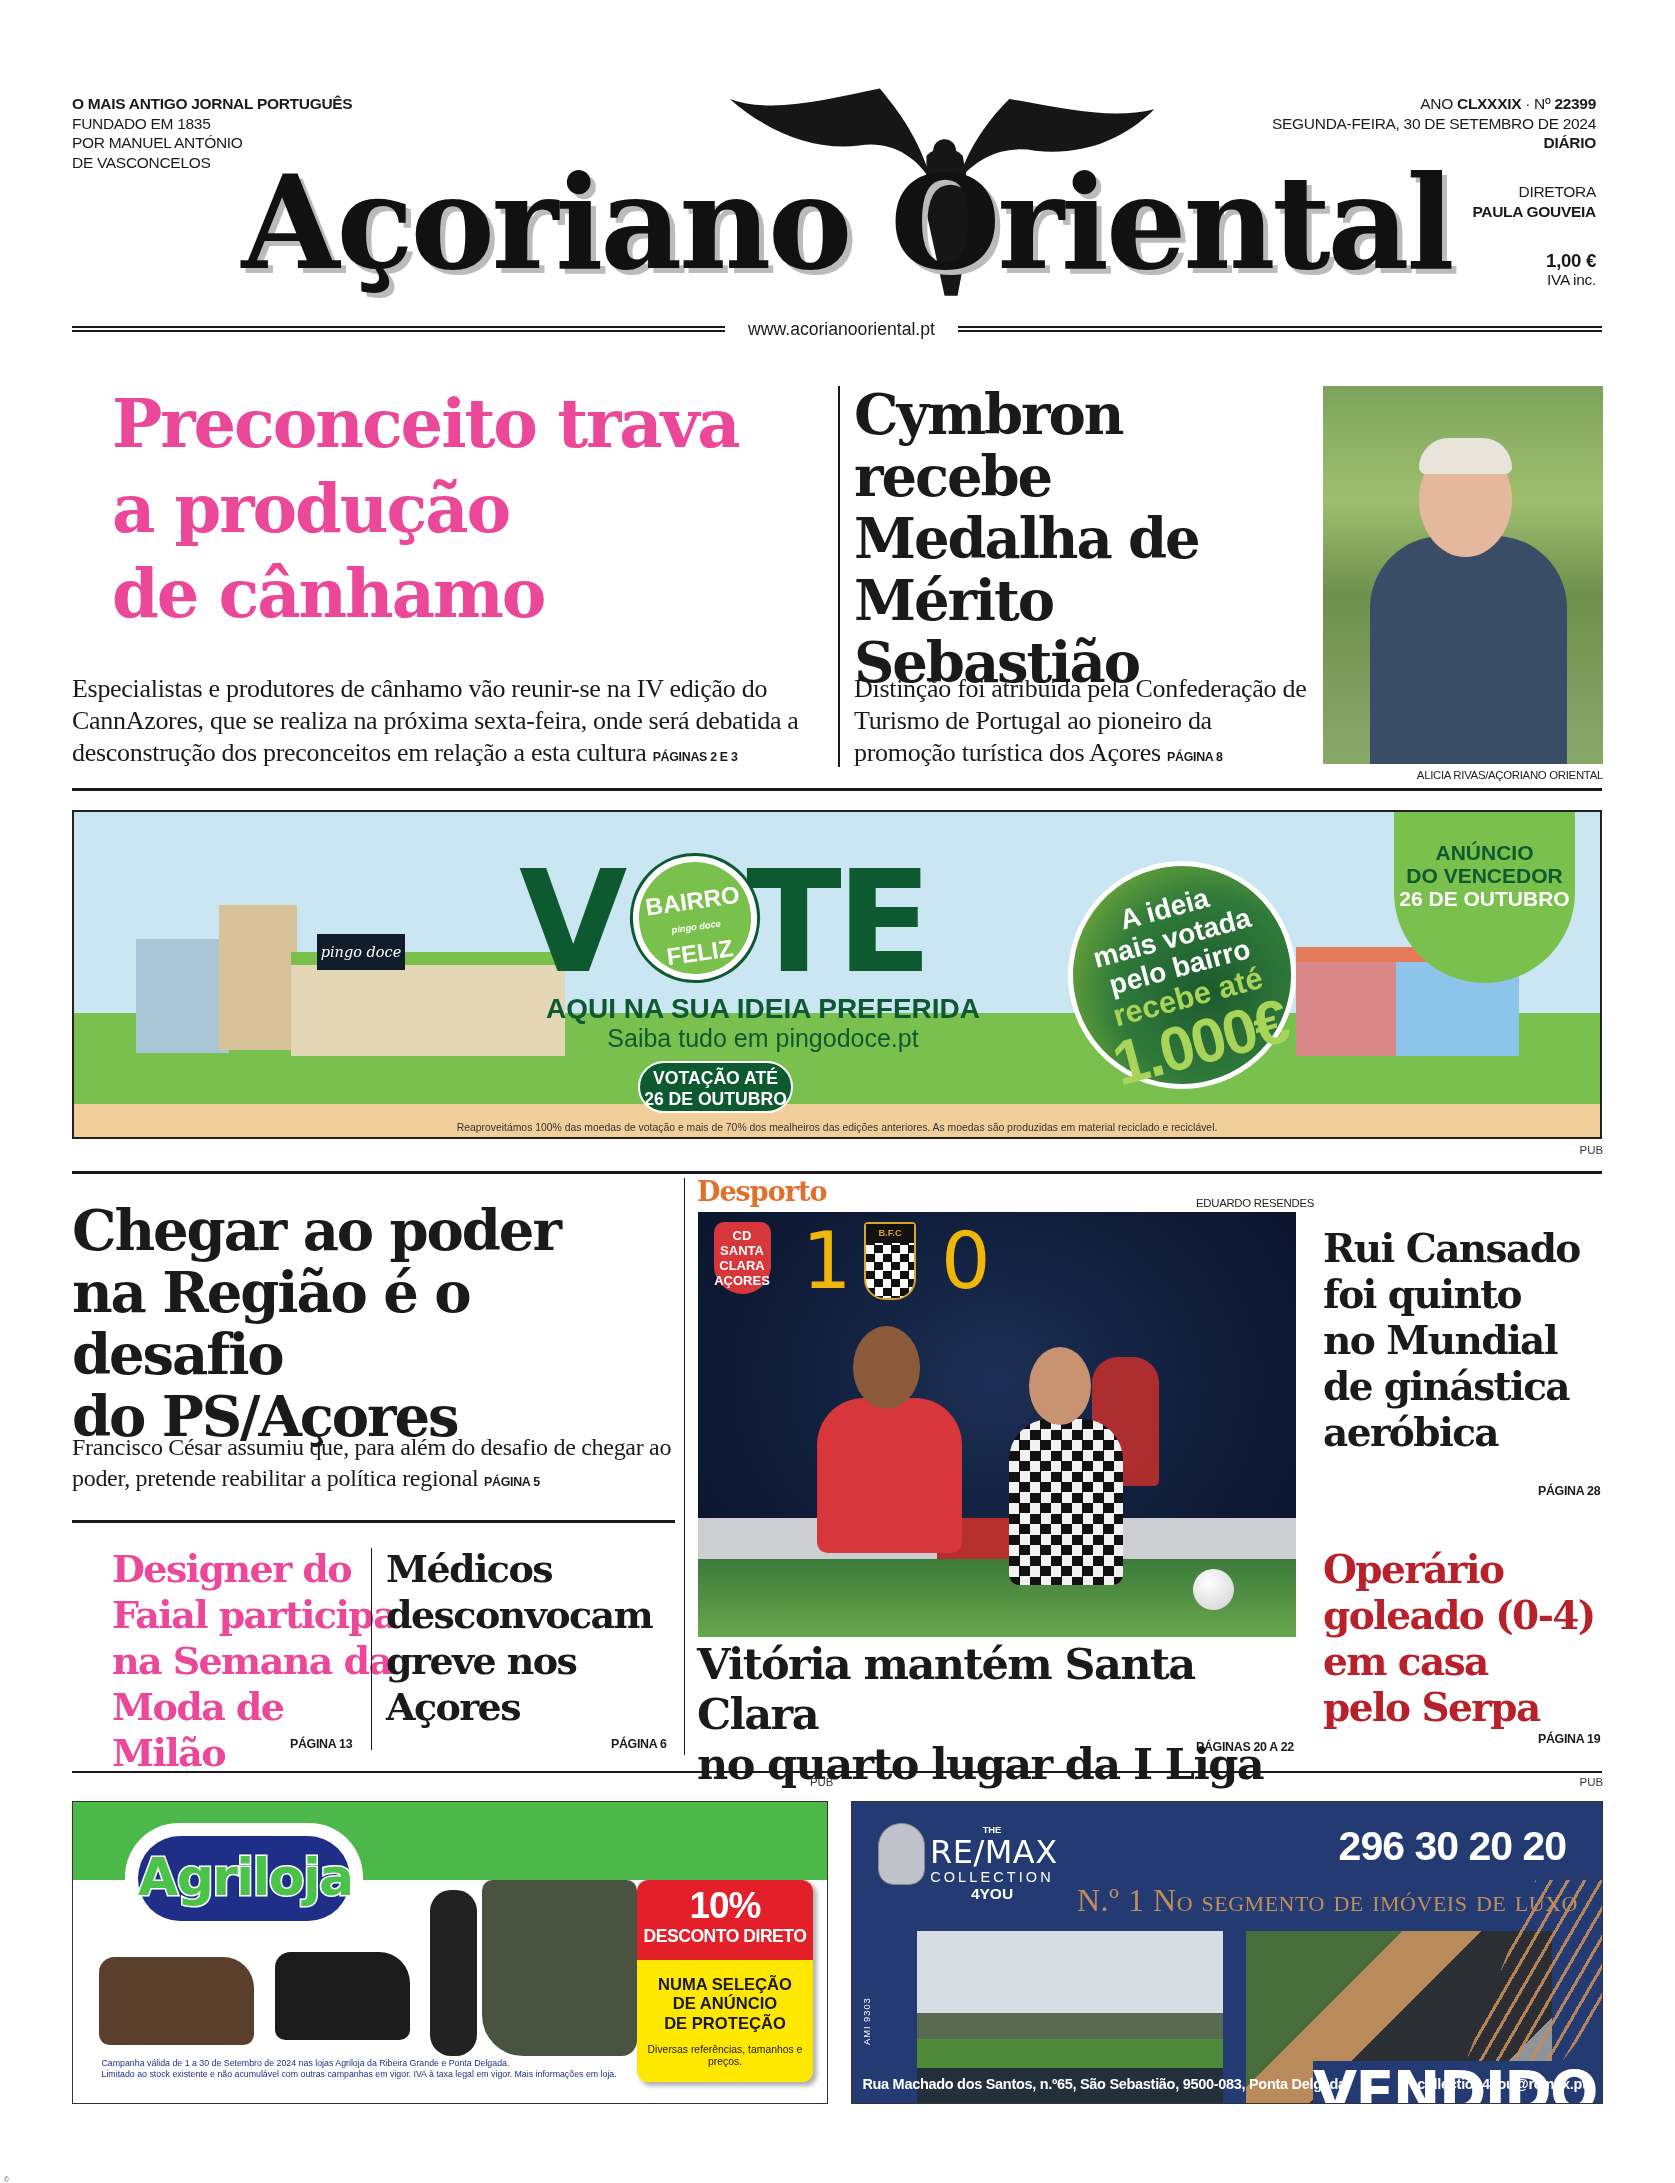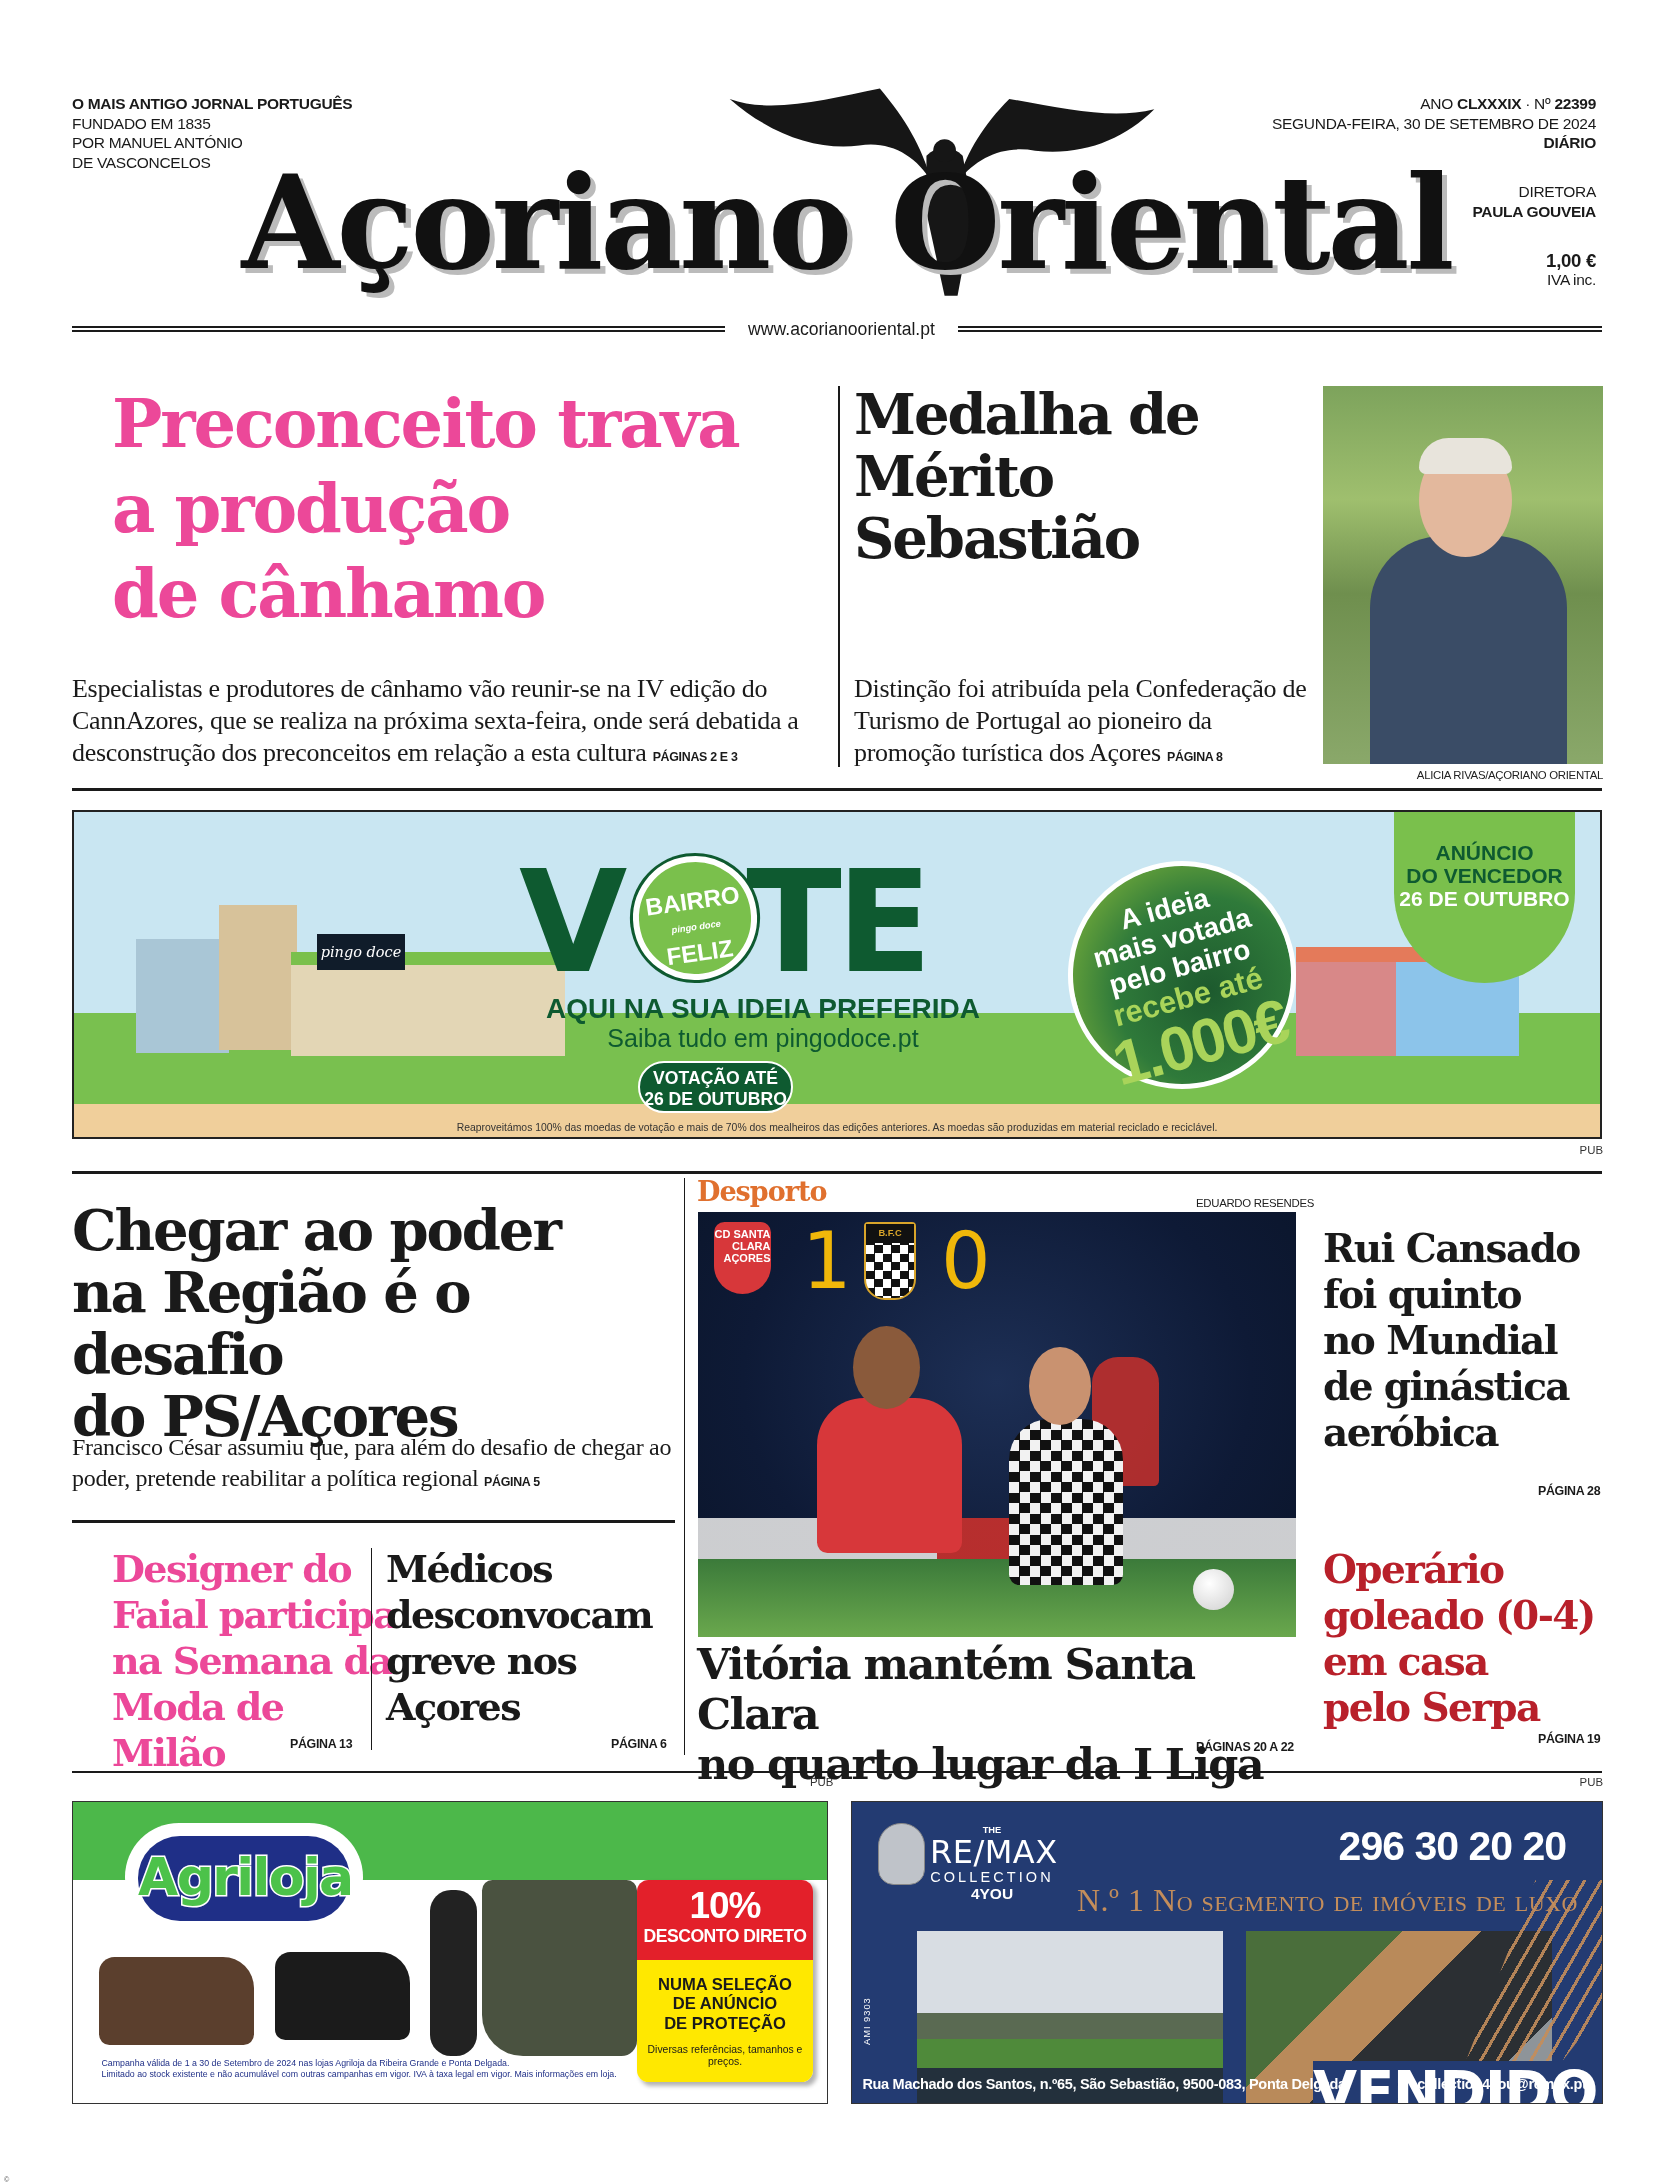--- a/index.html
+++ b/index.html
@@ -67,21 +67,21 @@
   
   .sport-photo { left: 698px; top: 1212px; width: 598px; height: 425px; background: radial-gradient(ellipse at 50% 40%, #1d2f55 0%, #0e1a36 60%, #0a1428 100%); overflow: hidden; }
   .sp-grass { position: absolute; left: 0; bottom: 0; width: 100%; height: 78px; background: linear-gradient(180deg, #3b7a3a, #6aa84d); }
   .sp-adboard { position: absolute; left: 0; bottom: 78px; width: 100%; height: 41px; background: linear-gradient(90deg, #e2e2e2 0 40%, #c9302c 40% 70%, #e2e2e2 70%); opacity: .9; }
   .sp-p1 { position: absolute; left: 119px; top: 186px; width: 145px; height: 155px; background: #d7373a; border-radius: 47px 47px 10.4px 10.4px; }
   .sp-p1h { position: absolute; left: 155px; top: 114px; width: 67px; height: 83px; background: #8a5a3b; border-radius: 50%; }
   .sp-p2 { position: absolute; left: 311px; top: 207px; width: 114px; height: 166px; background: repeating-conic-gradient(#111 0% 25%, #f2f2f2 0% 50%) 0 0/21px 21px; border-radius: 41px 41px 10.4px 10.4px; }
   .sp-p2h { position: absolute; left: 331px; top: 135px; width: 62px; height: 78px; background: #c99270; border-radius: 50%; }
   .sp-p3 { position: absolute; left: 394px; top: 145px; width: 67px; height: 129px; background: #c9302c; border-radius: 26px 26px 5.2px 5.2px; opacity: .85; }
   .sp-ball { position: absolute; left: 495px; top: 357px; width: 41px; height: 41px; border-radius: 50%; background: radial-gradient(circle at 40% 35%, #fff, #cfcfcf); }
-  .sp-crest1 { position: absolute; left: 15.5px; top: 10.4px; width: 57px; height: 72px; background: #d7373a; border-radius: 10.4px 10.4px 28.5px 28.5px; color: #fff; font-size: 11px; text-align: right; padding-top: 5.2px; font-weight: bold; }
+  .sp-crest1 { position: absolute; left: 15.5px; top: 10.4px; width: 57px; height: 72px; background: #d7373a; border-radius: 10.4px 10.4px 28.5px 28.5px; color: #fff; font-size: 13px; text-align: center; padding-top: 5.2px; font-weight: bold; }
   .sp-score { position: absolute; top: 10.4px; font-size: 78px; line-height: 78px; color: #f0b70a; font-family: "DejaVu Sans", sans-serif; font-weight: normal; }
   .sp-crest2 { position: absolute; left: 166px; top: 10.4px; width: 52px; height: 78px; border: 2.1px solid #d9a52a; border-radius: 4.1px 4.1px 21px 21px; background: repeating-conic-gradient(#111 0% 25%, #fff 0% 50%) 0 21px/17px 17px; }
   .sp-crest2 .lbl { background: #111; color: #d9a52a; font-size: 9.3px; font-weight: bold; text-align: center; height: 18.6px; line-height: 18.6px; }
 
   
   .agri { left: 72px; top: 1801px; width: 756px; height: 303px; border: 1.6px solid #333; background: #fff; overflow: hidden; }
   .agri-band { position: absolute; left: 0; top: 0; width: 100%; height: 78px; background: #4cb84a; }
   .agri-logo { position: absolute; left: 52px; top: 21px; width: 238px; height: 109px; border-radius: 54px; background: #fff; }
   .agri-logo-in { position: absolute; left: 65px; top: 34px; width: 212px; height: 85px; border-radius: 42px; background: #1f2f87; color: #4cc24a; font-family: "DejaVu Sans", sans-serif; font-weight: bold; font-size: 52px; line-height: 83px; text-align: center; -webkit-text-stroke: 3.1px #fff; paint-order: stroke fill; letter-spacing: -1.6px; }
   .shoe { position: absolute; border-radius: 15.5px 31px 10.4px 10.4px; }
@@ -160,20 +160,21 @@
   <div>de cânhamo</div>
 </div>
 <div class="abs lead" style="left:72px;top:673px;width:751px">
   <span>Especialistas e produtores de cânhamo vão reunir-se na IV edição do CannAzores, que se realiza na próxima sexta-feira, onde será debatida a desconstrução dos preconceitos em relação a esta cultura</span>
   <span class="pg">PÁGINAS 2 E 3</span>
 </div>
 
 <div class="abs vline" style="left:838px;top:386px;height:381px"></div>
 
 <div class="abs h-sub" style="left:854px;top:383px;width:466px">
+  <div>Cymbron recebe</div>
   <div>Medalha de</div>
   <div>Mérito Sebastião</div>
 </div>
 <div class="abs lead" style="left:854px;top:673px;width:456px">
   <span>Distinção foi atribuída pela Confederação de Turismo de Portugal ao pioneiro da promoção turística dos Açores</span>
   <span class="pg">PÁGINA 8</span>
 </div>
 <div class="abs photo-man" style="left:1323px;top:386px;width:280px;height:378px">
   <div class="man-body"></div>
   <div class="man-head"></div>

